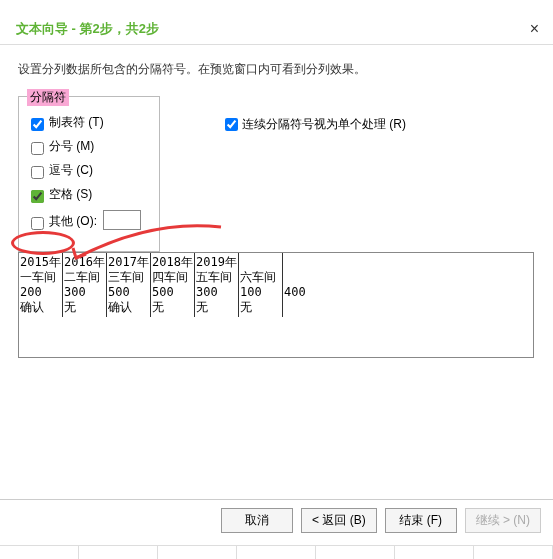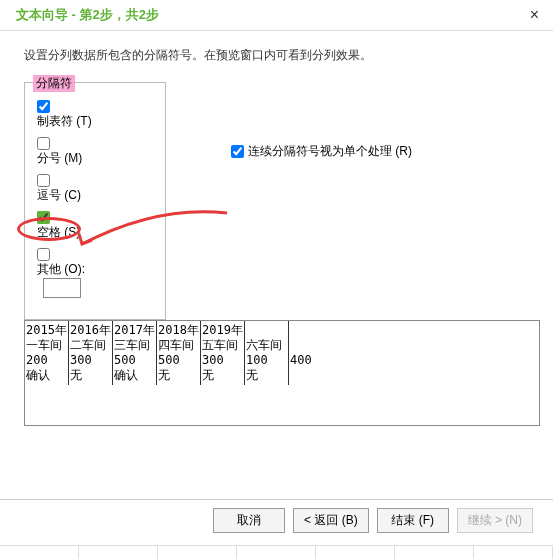--- a/index.html
+++ b/index.html
@@ -1,38 +1,38 @@
 <!DOCTYPE html>
 <html><head>
   <meta charset="utf-8">
   <style>
     * { box-sizing: border-box; margin: 0; padding: 0; }
     body { font-family: "Microsoft YaHei", Arial, sans-serif; font-size: 12px; background: #fff; width: 553px; height: 559px; position: relative; }
-    .header { display: flex; justify-content: space-between; align-items: center; padding: 6px 14px 6px 16px; border-bottom: 1px solid #ddd; }
+    .header { display: flex; justify-content: space-between; align-items: center; padding: 20px 14px 6px 16px; border-bottom: 1px solid #ddd; }
     .header-title { color: #5fb336; font-size: 13px; font-weight: bold; }
     .close-x { font-size: 16px; color: #333; cursor: pointer; }
-    .content { padding: 10px 18px 0 24px; }
+    .content { padding: 10px 18px 0 18px; }
     .instruction { color: #333; font-size: 12px; margin: 6px 0 18px 0; }
     .fieldset { border: 1px solid #bbb; padding: 10px 12px 14px 12px; width: 142px; position: relative; }
     .legend { position: absolute; top: -8px; left: 8px; background: #f9a8d4; padding: 0 3px; font-size: 12px; }
-    .opt-row { display: flex; align-items: flex-start; margin: 7px 0; flex-direction: column; }
+    .opt-row { display: flex; align-items: flex-end; margin: 7px 0; }
     .opt-row input[type="checkbox"] { margin-right: 5px; width: 13px; height: 13px; }
     .opt-label { font-size: 12px; }
     .other-input { width: 38px; height: 20px; border: 1px solid #888; margin-left: 6px; }
     .delim-area { display: flex; align-items: center; position: relative; }
     .consecutive { margin-left: 65px; margin-top: -100px; display: flex; align-items: center; justify-content: space-between; }
     .consecutive input[type="checkbox"] { margin-right: 4px; }
     .highlight-circle { position: absolute; border: 3px solid #e63939; border-radius: 50%; width: 64px; height: 24px; left: -8px; top: 134px; pointer-events: none; z-index: 5; }
     .arrow-line { position: absolute; left: 52px; top: 127px; width: 156px; height: 50px; pointer-events: none; z-index: 4; }
     .preview-label { margin-top: 86px; margin-bottom: 3px; }
     .preview-box { border: 1px solid #888; height: 106px; width: 516px; overflow: hidden; }
     .preview-table { display: flex; }
     .preview-col { border-right: 1px solid #333; padding: 2px 1px; font-family: SimSun, monospace; font-size: 12px; line-height: 15px; min-width: 44px; white-space: pre; }
     .preview-col:last-child { border-right: none; }
-    .footer { border-top: 1px solid #ccc; padding: 8px 20px; display: flex; justify-content: flex-end; gap: 8px; position: absolute; bottom: 18px; left: 0; right: 0; }
+    .footer { border-top: 1px solid #ccc; padding: 8px 12px; display: flex; justify-content: flex-end; gap: 8px; position: absolute; bottom: 18px; left: 0; right: 0; }
     .btn { border: 1px solid #999; background: #f5f5f5; padding: 3px 10px; font-size: 12px; cursor: pointer; min-width: 72px; text-align: center; }
     .btn.disabled { color: #aaa; border-color: #ccc; cursor: default; }
     .bottom-edge { position: absolute; bottom: 0; left: 0; right: 0; height: 14px; border-top: 1px solid #ddd; display: flex; }
     .bottom-edge div { flex: 1; border-right: 1px solid #ddd; }
   </style>
 </head>
 <body>
 
 <div class="header">
   <span class="header-title">文本向导 - 第2步，共2步</span>

